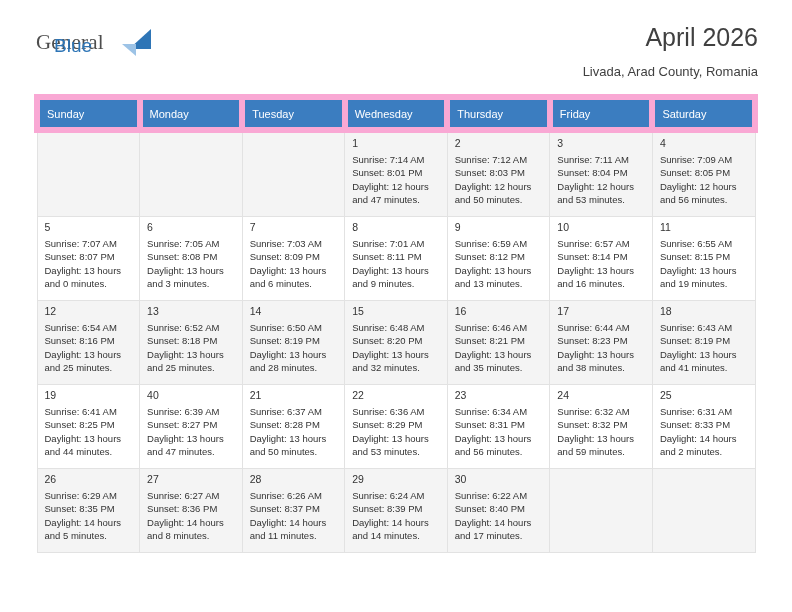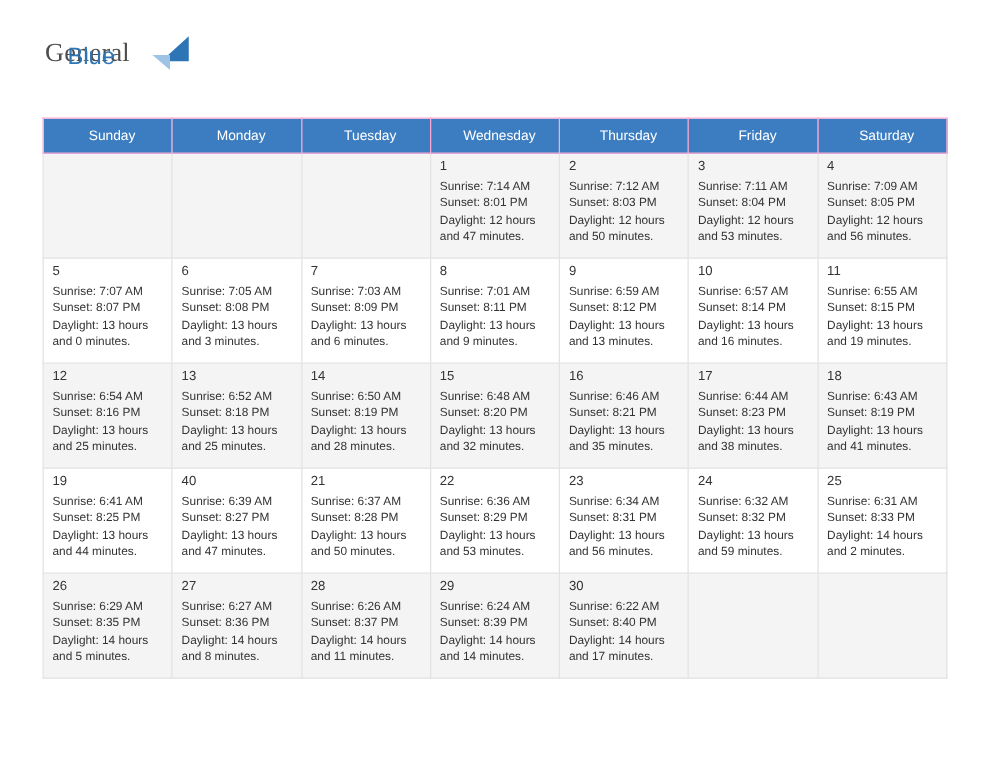--- a/index.html
+++ b/index.html
@@ -90,24 +90,24 @@
     border-collapse: collapse;
     width: 724px;
     margin-top: 14px;
     table-layout: fixed;
   }
   table.calendar th {
     background: #3b7dc0;
     color: #ffffff;
     font-size: 11px;
     font-weight: normal;
-    text-align: center;
+    text-align: left;
     padding: 5px 0 5px 7px;
     height: 17px;
-    border: 1px solid #f9a8d4;
+    border: 6px solid #f9a8d4;
   }
   table.calendar td {
     vertical-align: top;
     border: 1px solid #e2e2e2;
     height: 78px;
     padding: 3px 6px 2px 7px;
     font-size: 9.5px;
     line-height: 1.42;
     color: #333333;
     background: #ffffff;
@@ -133,20 +133,24 @@
 <body>
 
 <div class="page">
 
   <div class="header">
     <div class="logo">
       <span class="logo-general">General</span>
       <span class="logo-swoosh"></span>
       <span class="logo-swoosh2"></span>
       <span class="logo-blue">Blue</span>
+    </div>
+    <div class="title-block">
+      <h1 class="month-title">April 2026</h1>
+      <div class="location">Livada, Arad County, Romania</div>
     </div>
   </div>
 
   <table class="calendar">
     <thead>
       <tr>
         <th>Sunday</th>
         <th>Monday</th>
         <th>Tuesday</th>
         <th>Wednesday</th>

